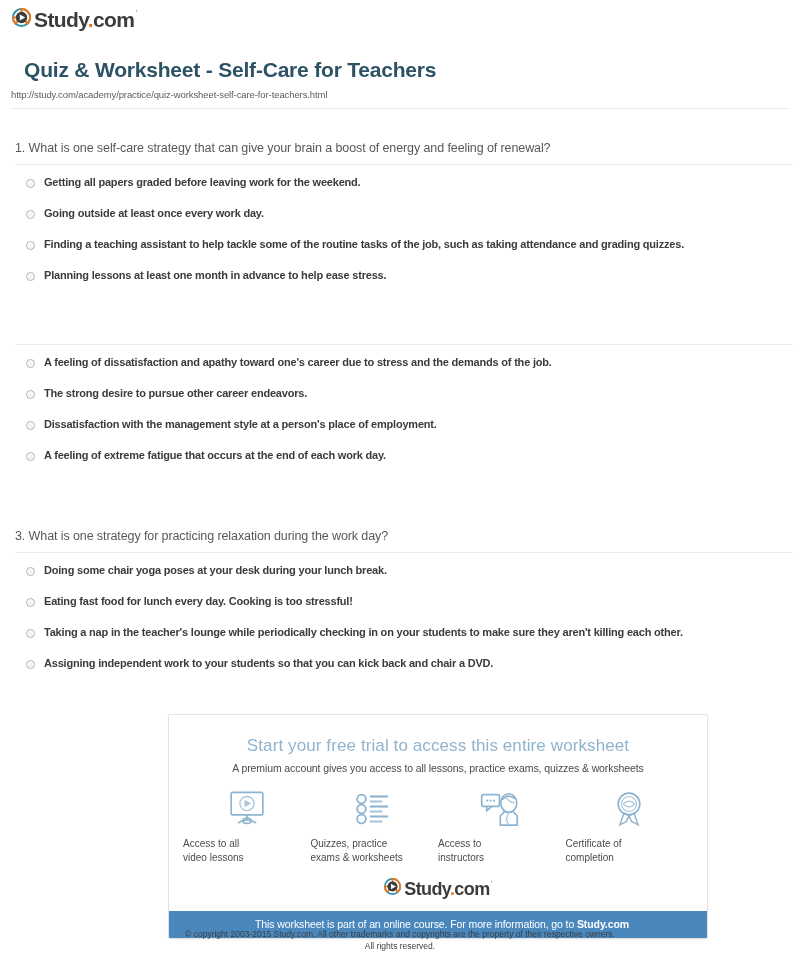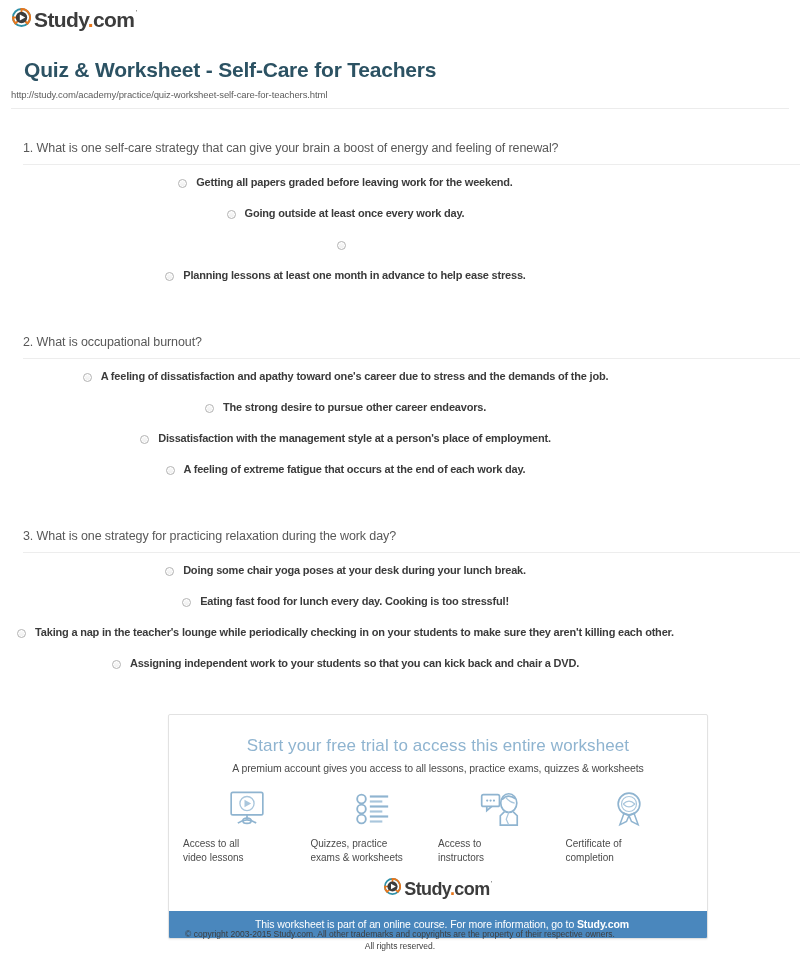--- a/index.html
+++ b/index.html
@@ -62,41 +62,40 @@
     white-space: nowrap;
   }
   .rule-top {
     position: absolute;
     left: 11px; top: 108px;
     width: 778px; height: 1px;
     background: #ececec;
   }
 
   
-  .qblock { position: absolute; left: 12px; width: 645px; }
+  .qblock { position: absolute; left: 4px; width: 645px; }
   .qtext {
     font-size: 12.5px;
     color: #585858;
     letter-spacing: -0.1px;
     margin-left: 11px;
     white-space: nowrap;
   }
   .qrule {
     margin-top: 9px;
     margin-left: 11px;
     width: 778px; height: 1px;
     background: #ededed;
   }
   .choices { margin-top: 11px; }
   .choice {
     display: flex;
     align-items: flex-start;
     height: 31px;
     padding-left: 22px;
-    justify-content: center;
   }
   .radio {
     flex: 0 0 auto;
     width: 9px; height: 9px;
     border-radius: 50%;
     border: 1px solid #b3b3b3;
     background: linear-gradient(#fbfbfb, #eeeeee);
     margin-top: 3px;
     margin-right: 9px;
     box-shadow: inset 0 0 0 1px #ffffff;
@@ -222,30 +221,30 @@
       <div class="choice">
         <span class="radio"></span>
         <span class="choice-label">Getting all papers graded before leaving work for the weekend.</span>
       </div>
       <div class="choice">
         <span class="radio"></span>
         <span class="choice-label">Going outside at least once every work day.</span>
       </div>
       <div class="choice">
         <span class="radio"></span>
+        <span class="choice-label">Finding a teaching assistant to help tackle some of the routine tasks of the job, such as taking attendance and grading quizzes.</span>
       </div>
       <div class="choice">
         <span class="radio"></span>
         <span class="choice-label">Planning lessons at least one month in advance to help ease stress.</span>
       </div>
     </div>
   </div>
 
   <div class="qblock" style="top:335px;">
-    <div class="qtext">2. What is occupational burnout?</div>
     <div class="qrule"></div>
     <div class="choices">
       <div class="choice">
         <span class="radio"></span>
         <span class="choice-label">A feeling of dissatisfaction and apathy toward one's career due to stress and the demands of the job.</span>
       </div>
       <div class="choice">
         <span class="radio"></span>
         <span class="choice-label">The strong desire to pursue other career endeavors.</span>
       </div>

